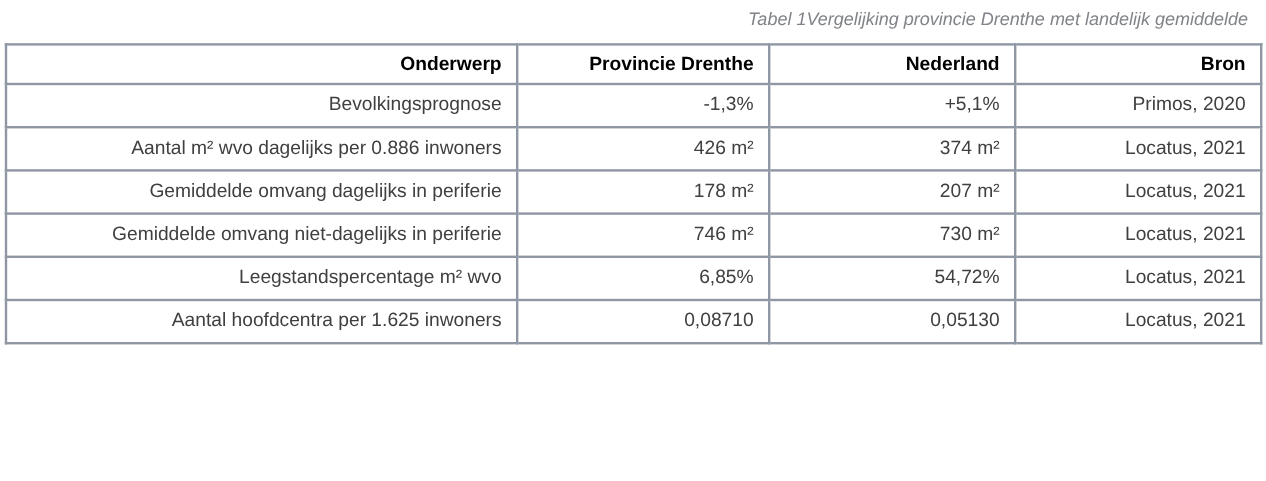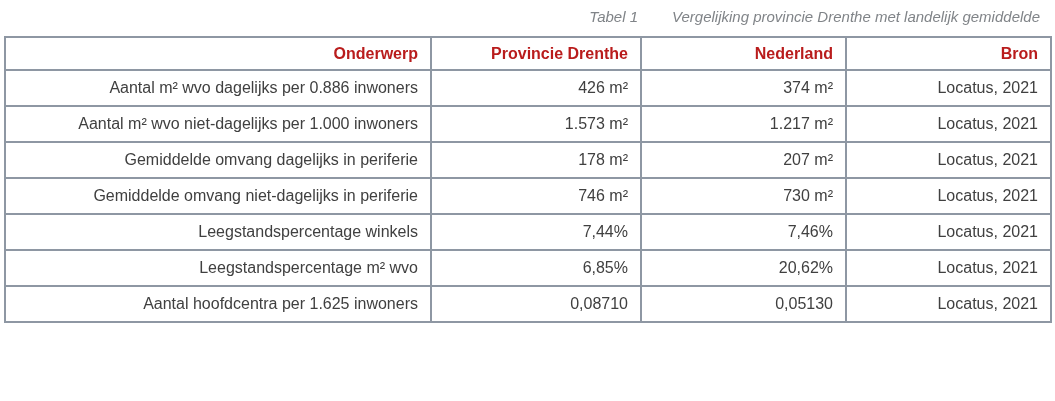--- a/index.html
+++ b/index.html
@@ -9,21 +9,20 @@
     font-family: "Liberation Sans", sans-serif;
     overflow: hidden;
   }
   .page { width: 1055px; height: 401px; position: relative; }
 
   .caption {
     position: absolute;
     top: 8px; right: 15px;
     display: flex;
     align-items: baseline;
-    gap: 34px;
     font-style: italic;
     font-size: 15px;
     color: #808488;
   }
 
   table.compare {
     position: absolute;
     top: 36px; left: 4px;
     width: 1046px;
     border-collapse: collapse;
@@ -37,21 +36,21 @@
   table.compare th, table.compare td {
     border: 2px solid #8E97A3;
     text-align: right;
     padding: 4px 12px 4px 6px;
     white-space: nowrap;
     overflow: hidden;
     background: #ffffff;
   }
   table.compare th {
     height: 33px;
-    color: #b91c1c;
+    color: #000000;
     font-weight: bold;
     font-size: 16px;
     text-align: right;
   }
   table.compare td {
     height: 36px;
     color: #404040;
     font-weight: normal;
     font-size: 16px;
   }
@@ -76,53 +75,47 @@
     <thead>
       <tr>
         <th>Onderwerp</th>
         <th>Provincie Drenthe</th>
         <th>Nederland</th>
         <th>Bron</th>
       </tr>
     </thead>
     <tbody>
       <tr>
+        <td>Bevolkingsprognose</td>
+        <td>-1,3%</td>
+        <td>+5,1%</td>
+        <td>Primos, 2020</td>
+      </tr>
+      <tr>
         <td>Aantal m² wvo dagelijks per 0.886 inwoners</td>
         <td>426 m²</td>
         <td>374 m²</td>
-        <td>Locatus, 2021</td>
-      </tr>
-      <tr>
-        <td>Aantal m² wvo niet-dagelijks per 1.000 inwoners</td>
-        <td>1.573 m²</td>
-        <td>1.217 m²</td>
         <td>Locatus, 2021</td>
       </tr>
       <tr>
         <td>Gemiddelde omvang dagelijks in periferie</td>
         <td>178 m²</td>
         <td>207 m²</td>
         <td>Locatus, 2021</td>
       </tr>
       <tr>
         <td>Gemiddelde omvang niet-dagelijks in periferie</td>
         <td>746 m²</td>
         <td>730 m²</td>
         <td>Locatus, 2021</td>
       </tr>
       <tr>
-        <td>Leegstandspercentage winkels</td>
-        <td>7,44%</td>
-        <td>7,46%</td>
-        <td>Locatus, 2021</td>
-      </tr>
-      <tr>
         <td>Leegstandspercentage m² wvo</td>
         <td>6,85%</td>
-        <td>20,62%</td>
+        <td>54,72%</td>
         <td>Locatus, 2021</td>
       </tr>
       <tr>
         <td>Aantal hoofdcentra per 1.625 inwoners</td>
         <td>0,08710</td>
         <td>0,05130</td>
         <td>Locatus, 2021</td>
       </tr>
     </tbody>
   </table>

